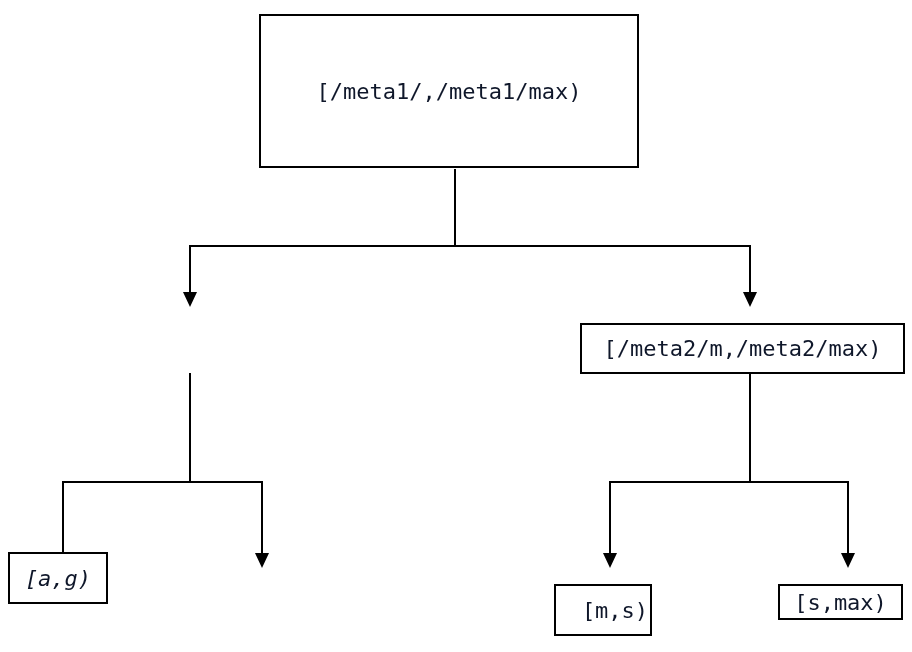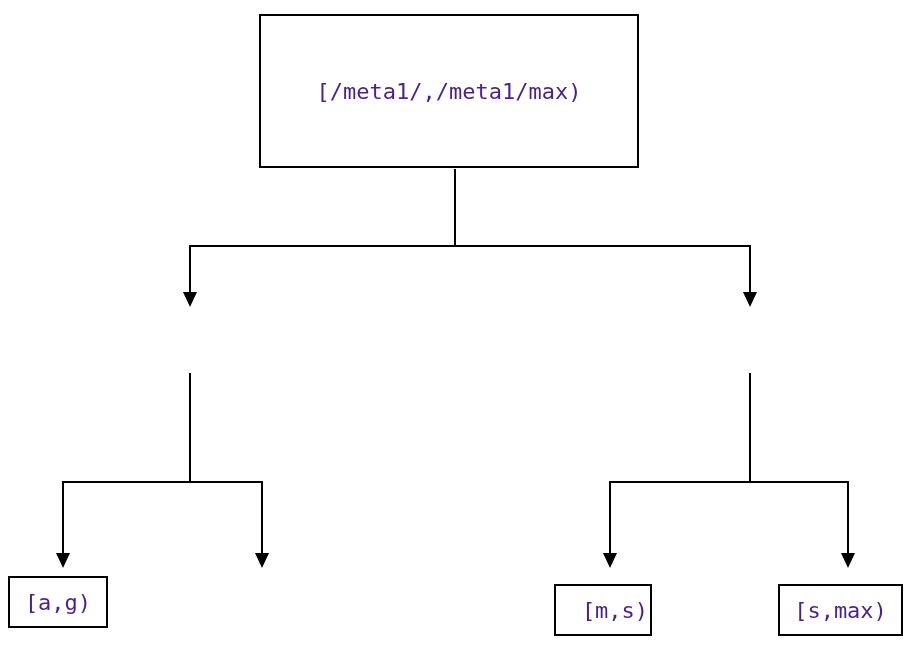--- a/index.html
+++ b/index.html
@@ -29,34 +29,34 @@
   }
   .edges polygon {
     fill: #000000;
     stroke: none;
   }
   .node {
     position: absolute;
     box-sizing: border-box;
     border: 2px solid #000000;
     background: #ffffff;
-    color: #4c1d95;
+    color: #0f172a;
     display: flex;
     align-items: center;
     justify-content: center;
     font-size: 22px;
     white-space: nowrap;
   }
   .node-root  { left: 259px; top: 14px;  width: 380px; height: 154px; }
   .node-left  { left: 22px;  top: 323px; width: 323px; height: 51px; }
   .node-right { left: 580px; top: 323px; width: 325px; height: 51px; }
-  .node-ag    { left: 8px;   top: 576px; width: 100px; height: 52px; }
+  .node-ag    { left: 8px;   top: 552px; width: 100px; height: 52px; font-style: italic; }
   .node-gm    { left: 203px; top: 584px; width: 99px;  height: 52px; }
   .node-ms    { left: 554px; top: 584px; width: 98px;  height: 52px; padding-left: 24px; }
-  .node-smax  { left: 778px; top: 584px; width: 125px; height: 52px; }
+  .node-smax  { left: 778px; top: 584px; width: 125px; height: 36px; }
 </style>
 </head>
 <body>
 
 <div class="canvas">
 
   <svg class="edges" viewBox="0 0 912 652" xmlns="http://www.w3.org/2000/svg">
 
     <g>
       <path d="M455 169 V246 M189 246 H751 M190 246 V293 M750 246 V293"></path>
@@ -73,20 +73,21 @@
     <g>
       <path d="M750 373 V482 M609 482 H849 M610 482 V554 M848 482 V554"></path>
       <polygon points="603,553 617,553 610,568"></polygon>
       <polygon points="841,553 855,553 848,568"></polygon>
     </g>
   </svg>
 
   <div class="node node-root">[/meta1/,/meta1/max)</div>
 
 
+  <div class="node node-right">[/meta2/m,/meta2/max)</div>
 
   <div class="node node-ag">[a,g)</div>
 
 
   <div class="node node-ms">[m,s)</div>
 
   <div class="node node-smax">[s,max)</div>
 
 </div>
 

